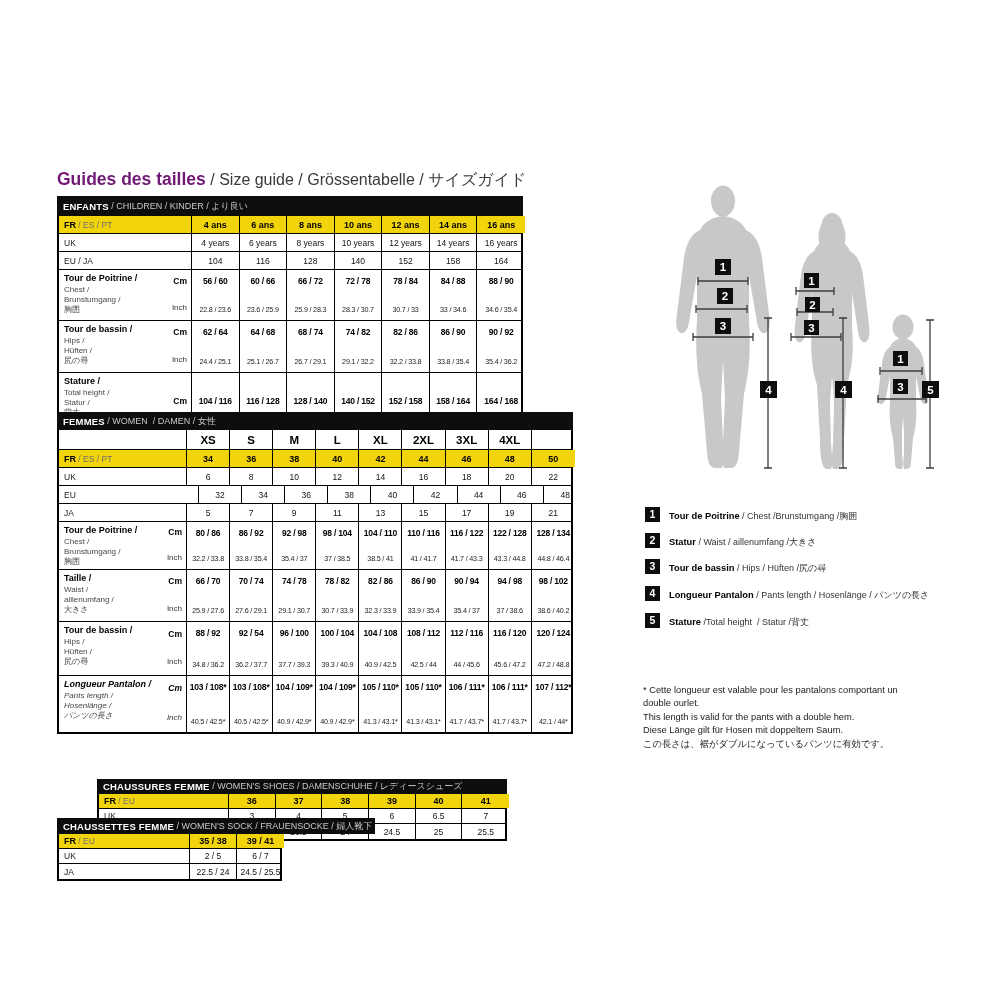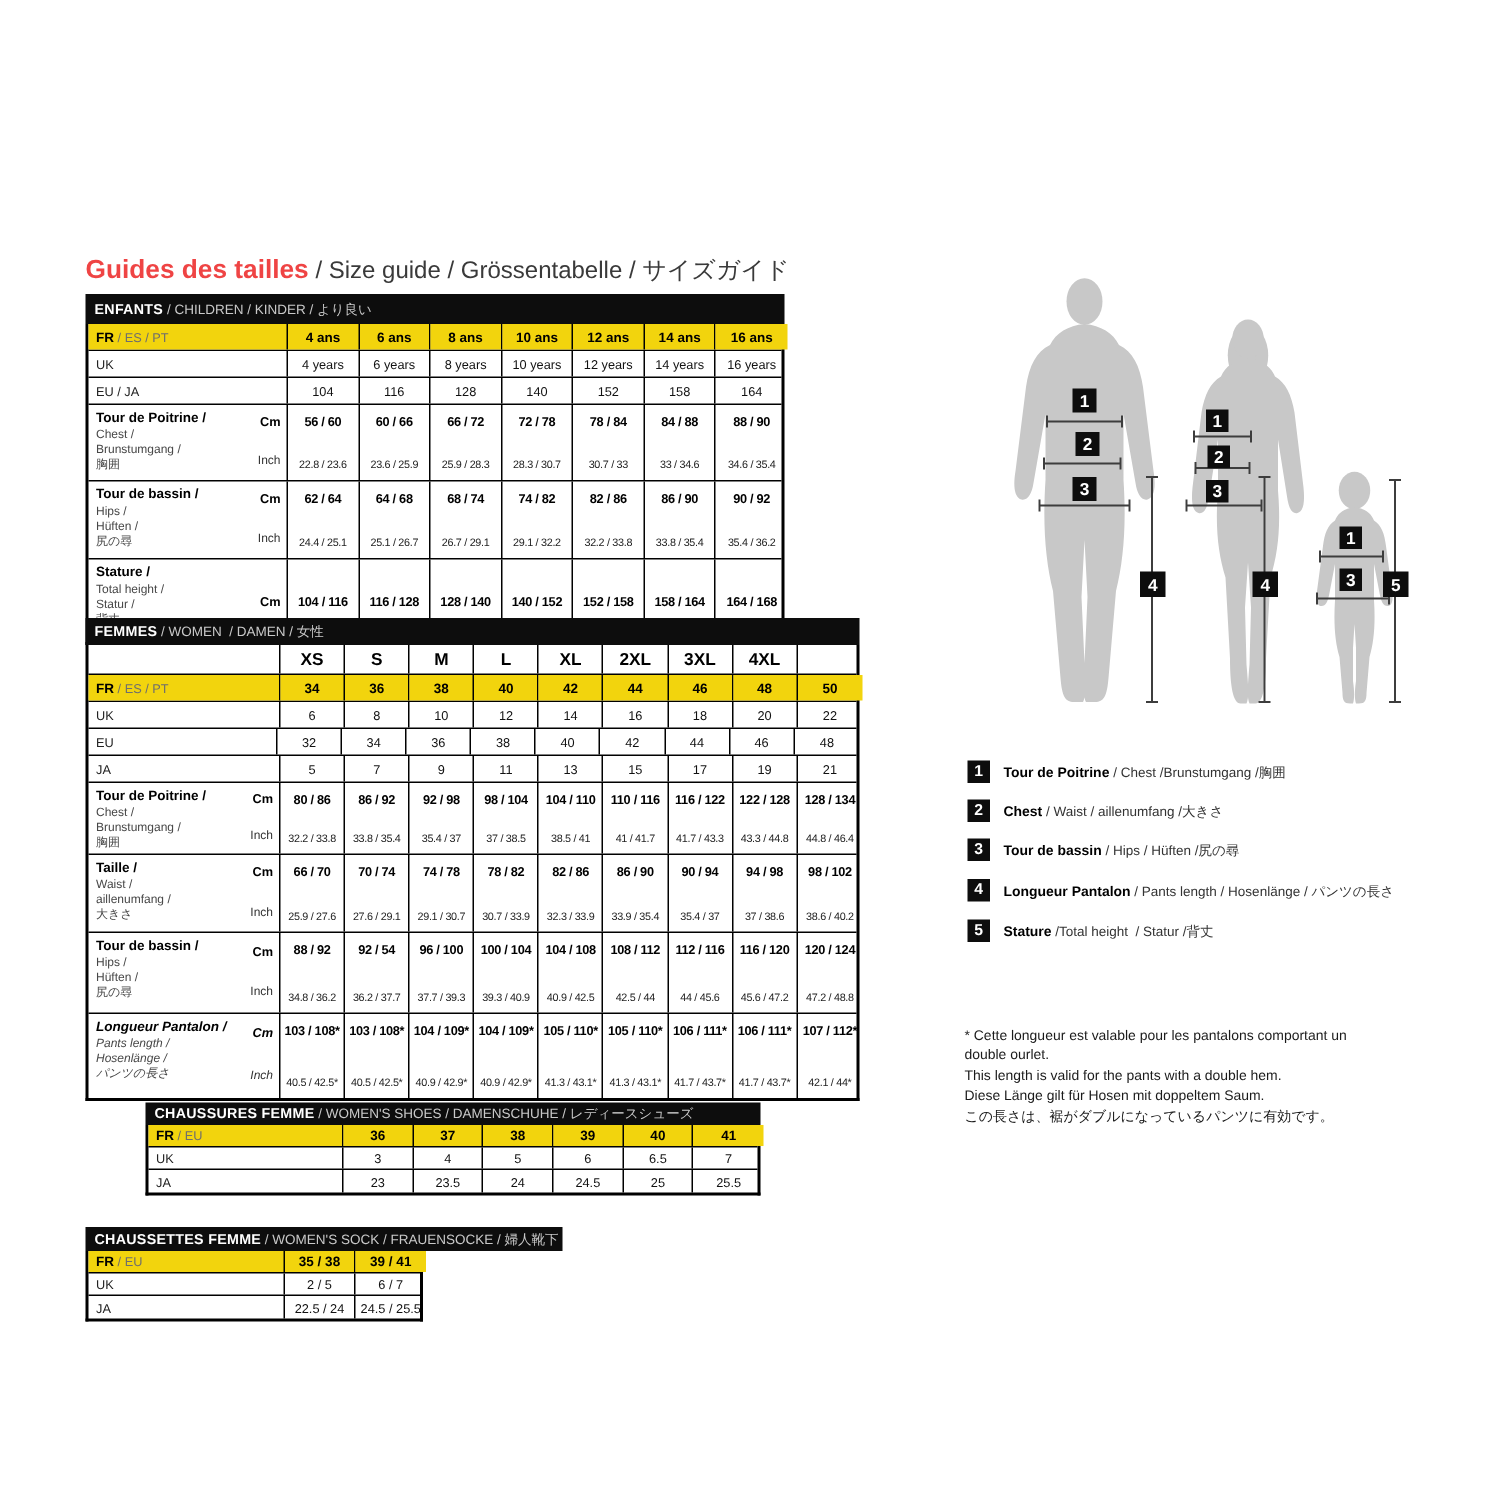--- a/index.html
+++ b/index.html
@@ -5,21 +5,21 @@
   :root{
     --yellow:#F2D40D;
     --hdr:#0D0D0D;
     --sil:#C8C8C8;
   }
   html,body{margin:0;padding:0;background:#fff;}
   .page{position:relative;width:1005px;height:1005px;background:#fff;overflow:hidden;
         font-family:"Liberation Sans",sans-serif;color:#000;}
   
   .title{position:absolute;left:57px;top:169px;white-space:nowrap;}
-  .title .tb{font-weight:bold;font-size:17.5px;color:#ef4444;}
+  .title .tb{font-weight:bold;font-size:17.5px;color:#701a75;}
   .title .tr{font-size:16px;color:#3a3a3a;}
   
   .tbl{position:absolute;}
   .thead{background:var(--hdr);color:#fff;display:flex;align-items:center;
          padding-left:6px;box-sizing:border-box;white-space:pre;}
   .thead .hb{font-weight:bold;font-size:9.5px;letter-spacing:.2px;}
   .thead .hr{font-size:9px;color:#c9c9c9;}
   .rows{border:2px solid #000;border-top:none;box-sizing:border-box;background:#fff;}
   .row{display:flex;border-bottom:1px solid #000;box-sizing:border-box;}
   .row:last-child{border-bottom:none;}
@@ -245,21 +245,21 @@
           <div class="cell pc" style="width: 43.1px;">8</div>
           <div class="cell pc" style="width: 43.1px;">10</div>
           <div class="cell pc" style="width: 43.1px;">12</div>
           <div class="cell pc" style="width: 43.1px;">14</div>
           <div class="cell pc" style="width: 43.1px;">16</div>
           <div class="cell pc" style="width: 43.1px;">18</div>
           <div class="cell pc" style="width: 43.1px;">20</div>
           <div class="cell pc" style="width: 43.1px;">22</div>
         </div>
         <div class="row" style="height: 18px;">
-          <div class="cell lab" style="width: 126px;">
+          <div class="cell lab" style="width: 140px;">
             <span>EU</span>
           </div>
           <div class="cell pc" style="width: 43.1px;">32</div>
           <div class="cell pc" style="width: 43.1px;">34</div>
           <div class="cell pc" style="width: 43.1px;">36</div>
           <div class="cell pc" style="width: 43.1px;">38</div>
           <div class="cell pc" style="width: 43.1px;">40</div>
           <div class="cell pc" style="width: 43.1px;">42</div>
           <div class="cell pc" style="width: 43.1px;">44</div>
           <div class="cell pc" style="width: 43.1px;">46</div>
@@ -458,21 +458,21 @@
             <div class="cm">106 / 111*</div>
             <div class="in">41.7 / 43.7*</div>
           </div>
           <div class="cell mcell" style="width: 43.1px;">
             <div class="cm">107 / 112*</div>
             <div class="in">42.1 / 44*</div>
           </div>
         </div>
       </div>
     </div>
-  <div id="tbl-chaussures" class="tbl" style="left: 57px; top: 735px; padding-left: 40px;">
+  <div id="tbl-chaussures" class="tbl" style="left: 57px; top: 779px; padding-left: 40px;">
       <div class="thead" style="width: 410px; height: 15px;"><span class="hb">CHAUSSURES FEMME</span><span class="hr"> / WOMEN'S SHOES / DAMENSCHUHE / レディースシューズ</span></div>
       <div class="rows" style="width: 410px;">
         <div class="row" style="height: 15px;">
           <div class="cell lab y" style="width: 130px;">
             <span class="flb">FR</span>
             <span class="flr"> / EU</span>
           </div>
           <div class="cell y yc" style="width: 46.7px;">36</div>
           <div class="cell y yc" style="width: 46.7px;">37</div>
           <div class="cell y yc" style="width: 46.7px;">38</div>
@@ -587,21 +587,21 @@
     </svg>
   </div>
 
   <div id="legend">
       <div class="legend-item" style="top: 505px;">
         <span class="lnum">1</span>
         <span class="ltext"><span class="lb">Tour de Poitrine</span><span class="lr"> / Chest /Brunstumgang /胸囲</span></span>
       </div>
       <div class="legend-item" style="top: 531px;">
         <span class="lnum">2</span>
-        <span class="ltext"><span class="lb">Chest</span><span class="lr"> / Waist / aillenumfang /大きさ</span></span>
+        <span class="ltext"><span class="lb">Statur</span><span class="lr"> / Waist / aillenumfang /大きさ</span></span>
       </div>
       <div class="legend-item" style="top: 557px;">
         <span class="lnum">3</span>
         <span class="ltext"><span class="lb">Tour de bassin</span><span class="lr"> / Hips / Hüften /尻の尋</span></span>
       </div>
       <div class="legend-item" style="top: 584px;">
         <span class="lnum">4</span>
         <span class="ltext"><span class="lb">Longueur Pantalon</span><span class="lr"> / Pants length / Hosenlänge / パンツの長さ</span></span>
       </div>
       <div class="legend-item" style="top: 611px;">

